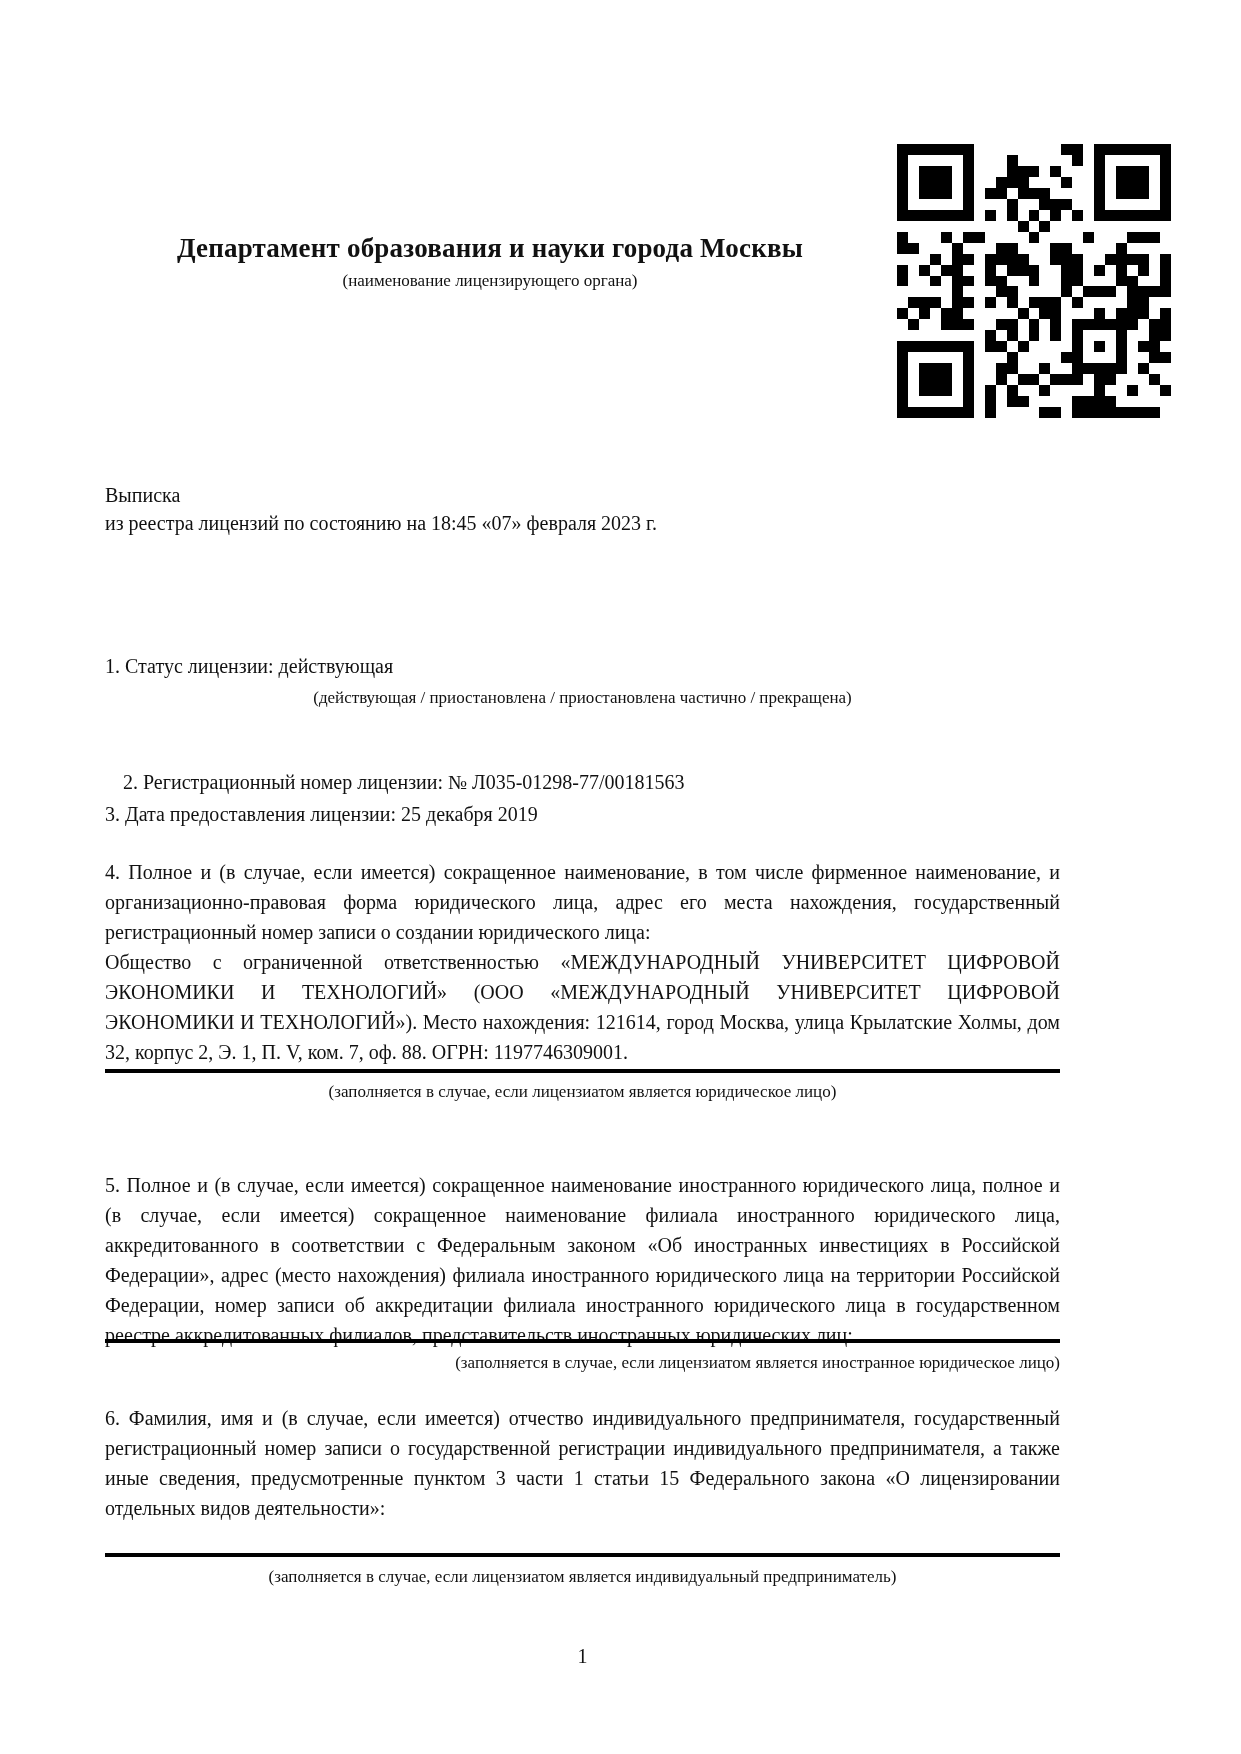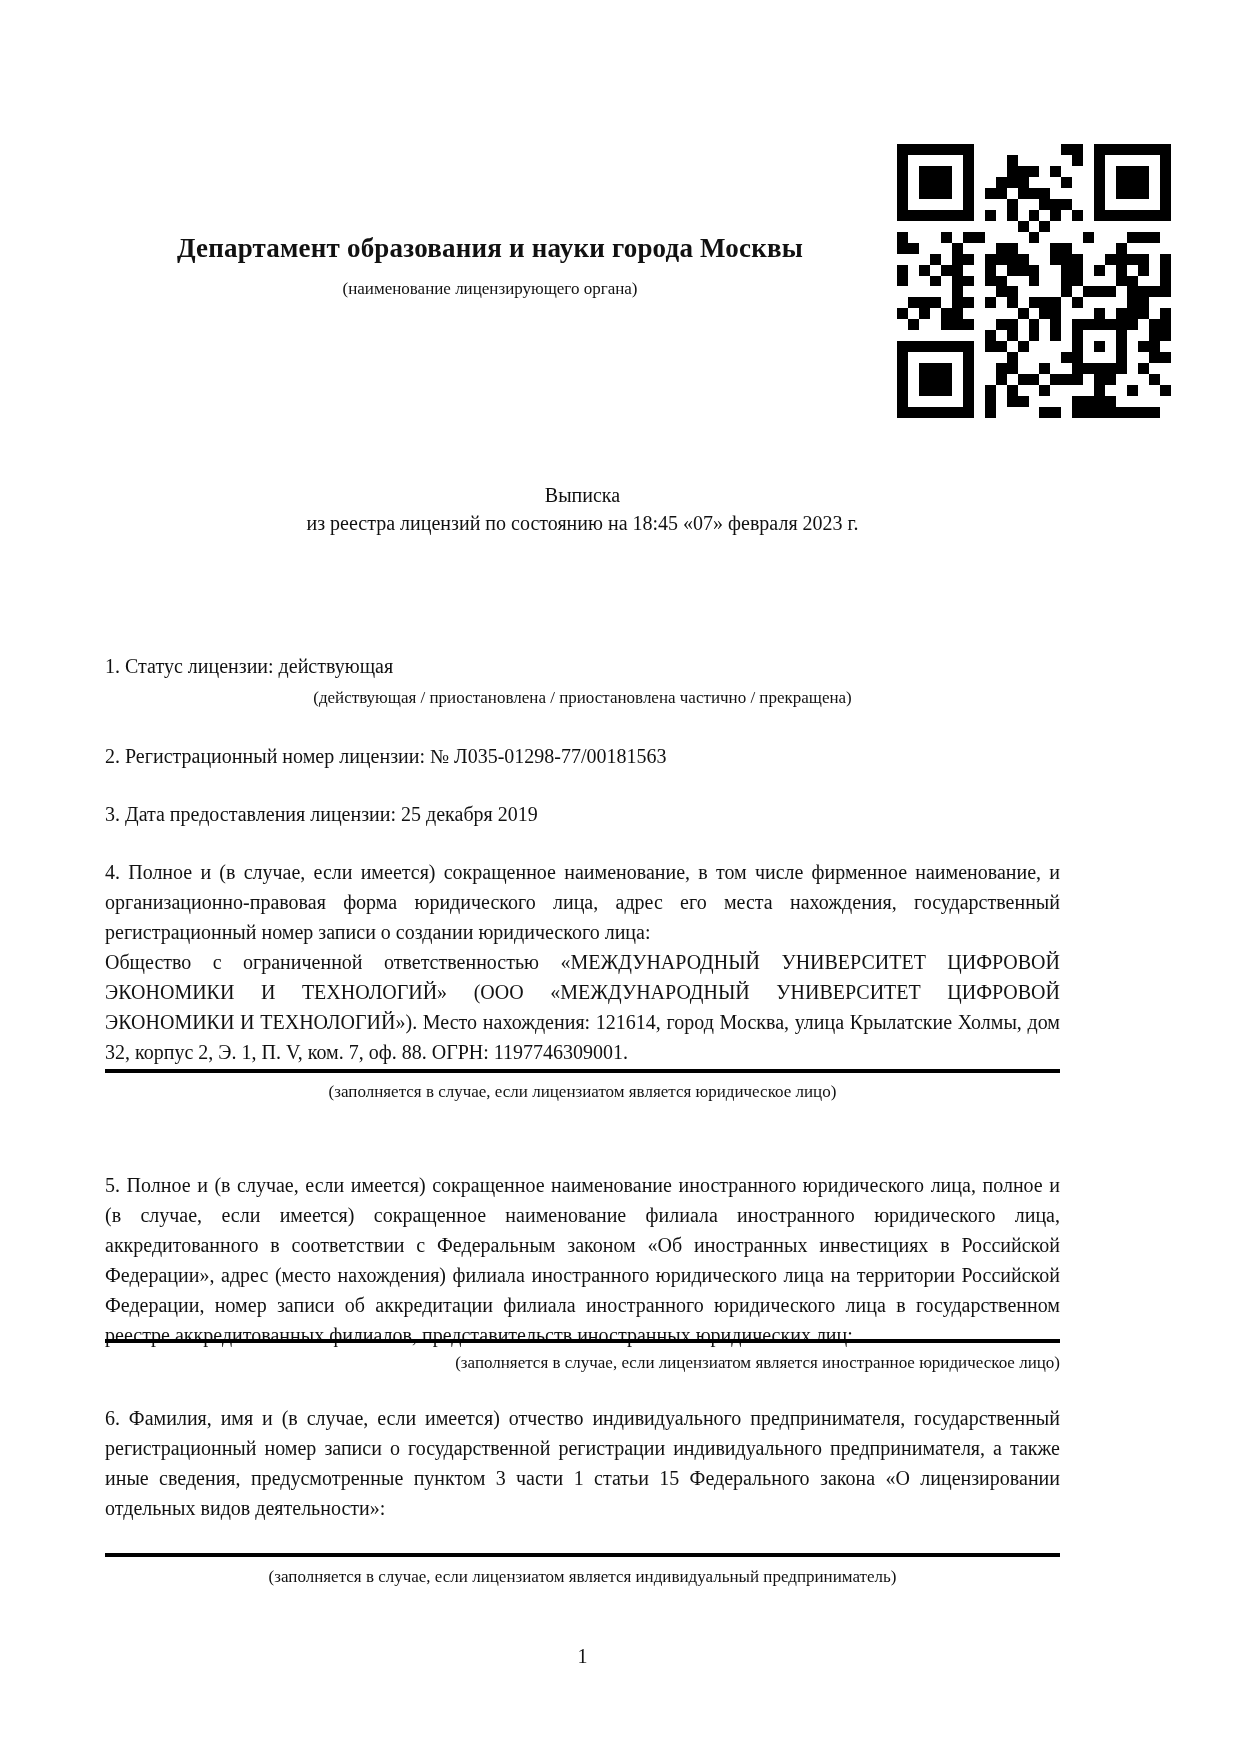--- a/index.html
+++ b/index.html
@@ -17,40 +17,40 @@
 
   .org-block { left: 105px; top: 226px; width: 770px; text-align: center; }
   .org-title {
     font-size: 27px;
     font-weight: bold;
     line-height: 44px;
     max-width: 700px;
     margin: 0 auto;
     letter-spacing: 0.2px;
   }
-  .org-caption { font-size: 17px; margin-top: 9px; }
+  .org-caption { font-size: 17px; margin-top: 1px; }
 
   .qr-box { left: 897px; top: 144px; width: 274px; height: 274px; }
   .qr-box svg { display: block; }
 
-  .doc-head { top: 481px; text-align: center; font-size: 20px; line-height: 28px; }
+  .doc-head { top: 481px; text-align: left; font-size: 20px; line-height: 28px; }
   .doc-title { display: block; }
   .doc-subtitle { display: block; }
 
   .body-text { font-size: 20px; line-height: 30px; }
   .item-line { white-space: nowrap; }
   .para { text-align: justify; text-align-last: left; }
 
   .small-caption { font-size: 17px; text-align: center; line-height: 22px; }
 
   .rule { height: 0; border-top: 4px solid #000; }
 
   .item1 { top: 651px; font-family: Liberation Serif, serif; }
   .caption1 { top: 687px; }
-  .item2 { top: 741px; }
+  .item2 { top: 767px; margin-left: 18px; }
   .item3 { top: 799px; font-family: Liberation Serif, serif; }
   .item4 { top: 857px; }
   .rule4 { top: 1069px; }
   .caption4 { top: 1081px; }
   .item5 { top: 1170px; }
   .rule5 { top: 1339px; }
   .caption5 { top: 1352px; text-align: right; }
   .item6 { top: 1403px; }
   .rule6 { top: 1553px; }
   .caption6 { top: 1566px; }

